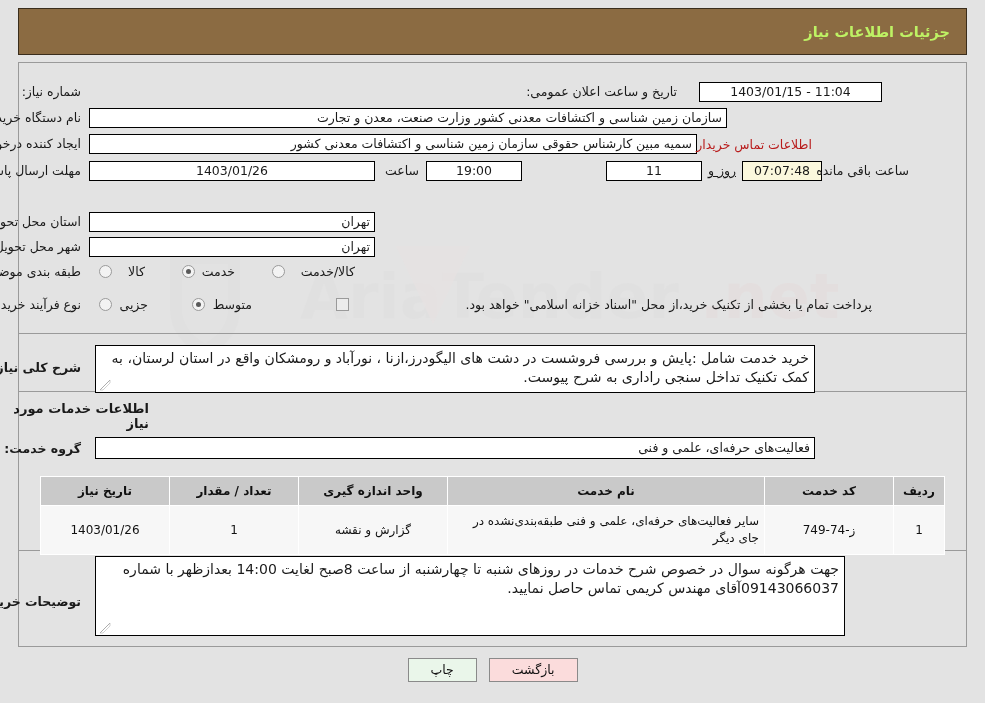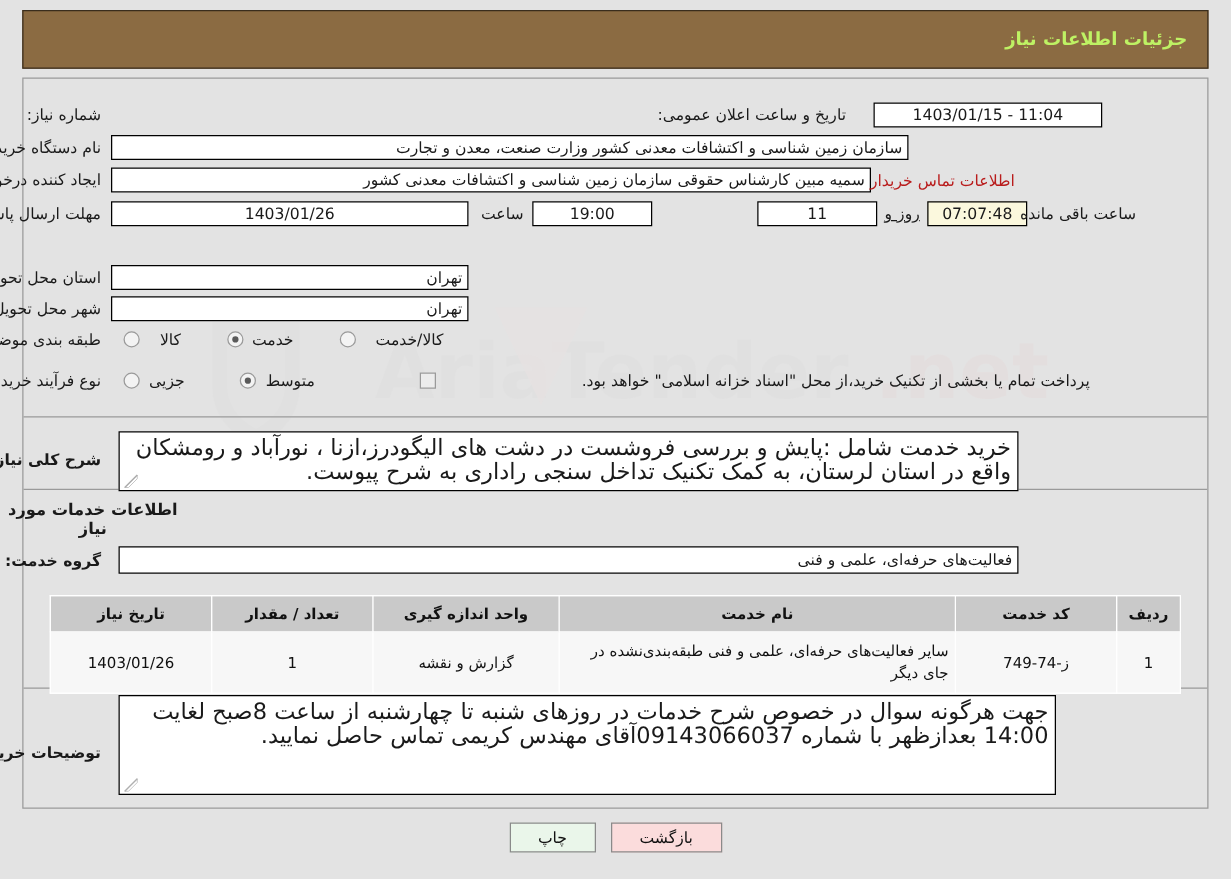--- a/index.html
+++ b/index.html
@@ -135,42 +135,41 @@
     background: #ececec;
     box-sizing: border-box;
     z-index: 3;
   }
   
   .ta {
     position: absolute;
     background: #ffffff;
     border: 1px solid #000000;
     box-sizing: border-box;
-    font-size: 18px;
+    font-size: 14px;
     color: #1a1a1a;
     line-height: 19px;
     padding: 3px 5px 0 5px;
     text-align: right;
     overflow: hidden;
     z-index: 3;
   }
   .ta .grip {
     position: absolute;
     left: 3px; bottom: 1px;
     width: 12px; height: 12px;
     opacity: .55;
   }
   
   .sect-title {
     position: absolute;
     font-size: 13px;
     font-weight: bold;
     color: #1a1a1a;
     z-index: 3;
-    text-align: center;
   }
   
   .tbl-wrap {
     position: absolute;
     left: 40px; top: 476px;
     width: 905px;
     z-index: 3;
   }
   table.grid {
     border-collapse: collapse;

